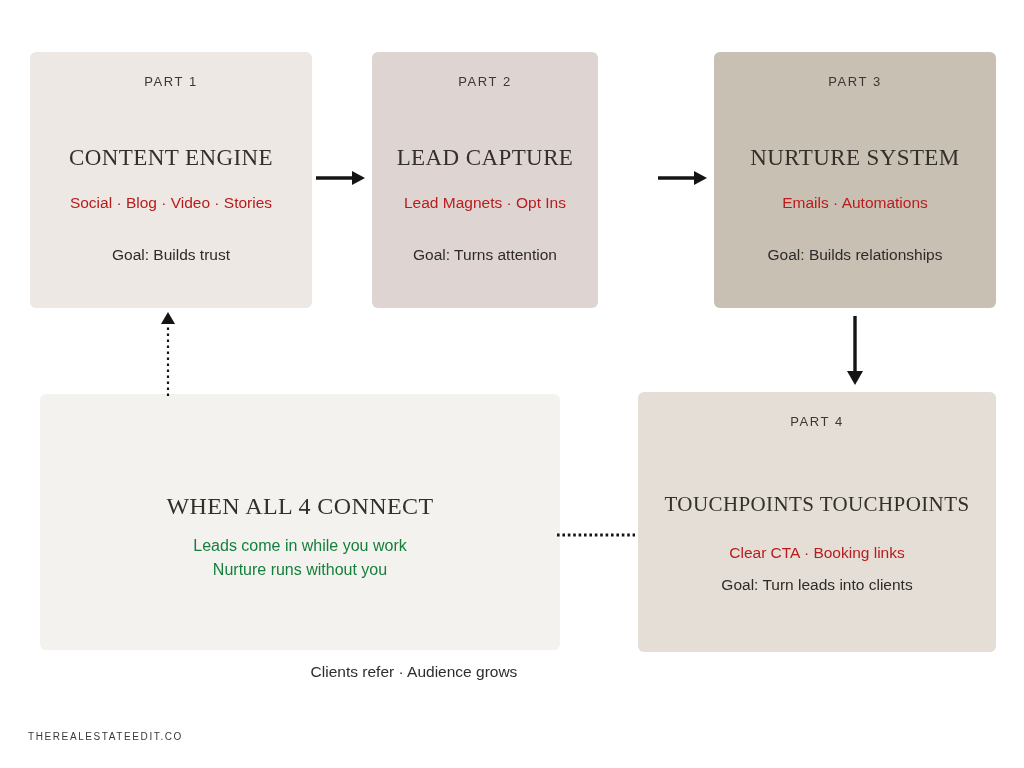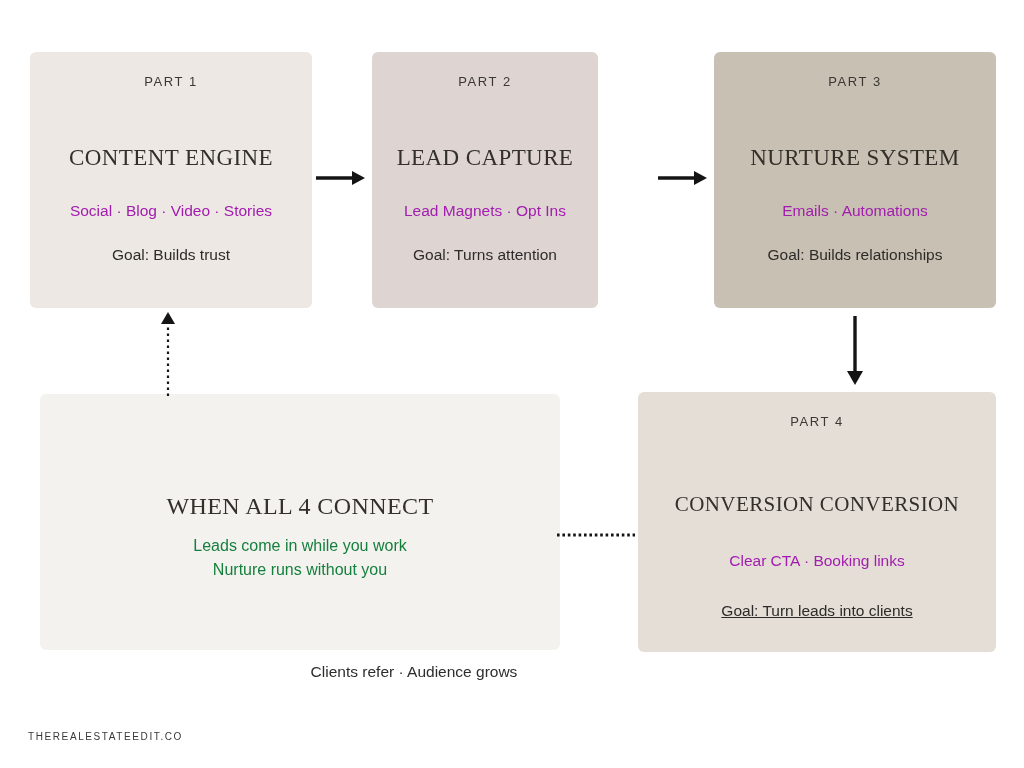--- a/index.html
+++ b/index.html
@@ -17,26 +17,26 @@
   .part-label{
     top:22px;font-size:13px;letter-spacing:1.6px;color:#3a3734;font-weight:400;
   }
   .box-title{
     font-family:"Liberation Serif","DejaVu Serif",serif;font-weight:500;
     font-size:23px;letter-spacing:0.4px;color:#323029;white-space:nowrap;
   }
   #box1 .box-title,#box2 .box-title,#box3 .box-title{top:93px;}
   #box4 .box-title{top:100px;font-size:21px;}
   #box5 .box-title{top:99px;font-size:24px;}
-  .box-items{font-size:15.5px;color:#a21caf;margin-top:8px;}
+  .box-items{font-size:15.5px;color:#b91c1c;}
   #box1 .box-items,#box2 .box-items,#box3 .box-items{top:142px;}
   #box4 .box-items{top:152px;}
   .box-goal{font-size:15.5px;color:#2d2b29;}
   #box1 .box-goal,#box2 .box-goal,#box3 .box-goal{top:194px;}
-  #box4 .box-goal{top:210px;text-decoration:underline;}
+  #box4 .box-goal{top:184px;}
   .connect-lines{top:140px;font-size:16px;line-height:23.5px;color:#15803d;}
   #caption{
     position:absolute;left:154px;top:663px;width:520px;text-align:center;
     font-size:15.5px;color:#2f2d2b;
   }
   #footer{
     position:absolute;left:28px;top:731px;font-size:10px;letter-spacing:1.6px;
     color:#3a3835;
   }
   .arrow{position:absolute;}
@@ -62,21 +62,21 @@
 
   <div class="box" id="box3" style="background-color: rgb(201, 192, 180);">
     <div class="abs part-label">PART 3</div>
     <div class="abs box-title">NURTURE SYSTEM</div>
     <div class="abs box-items">Emails · Automations</div>
     <div class="abs box-goal">Goal: Builds relationships</div>
   </div>
 
   <div class="box" id="box4" style="background-color: rgb(228, 222, 214);">
     <div class="abs part-label">PART 4</div>
-    <div class="abs box-title">CONVERSION CONVERSION</div>
+    <div class="abs box-title">TOUCHPOINTS TOUCHPOINTS</div>
     <div class="abs box-items">Clear CTA · Booking links</div>
     <div class="abs box-goal">Goal: Turn leads into clients</div>
   </div>
 
   <div class="box" id="box5" style="background-color: rgb(244, 242, 239);">
     <div class="abs box-title">WHEN ALL 4 CONNECT</div>
     <div class="abs connect-lines">
       <div>Leads come in while you work</div>
       <div>Nurture runs without you</div>
     </div>

